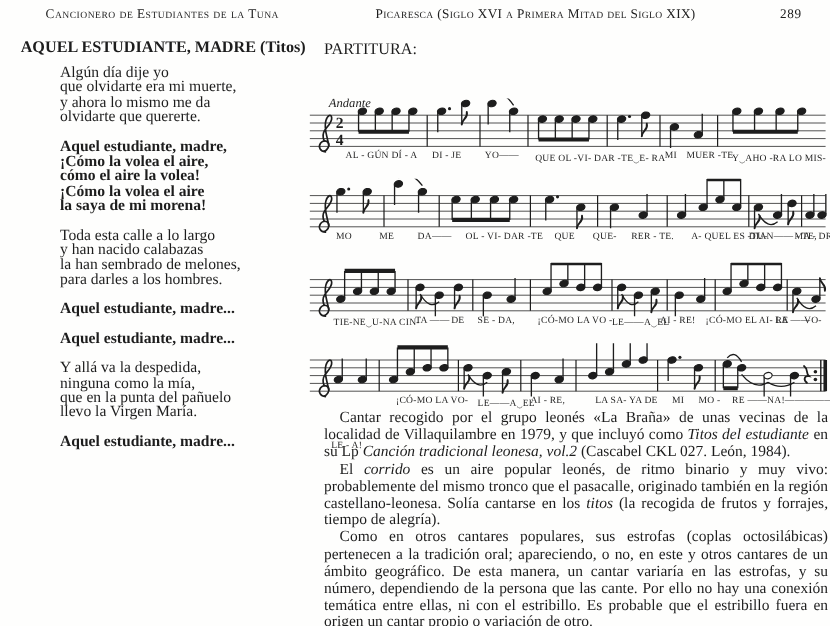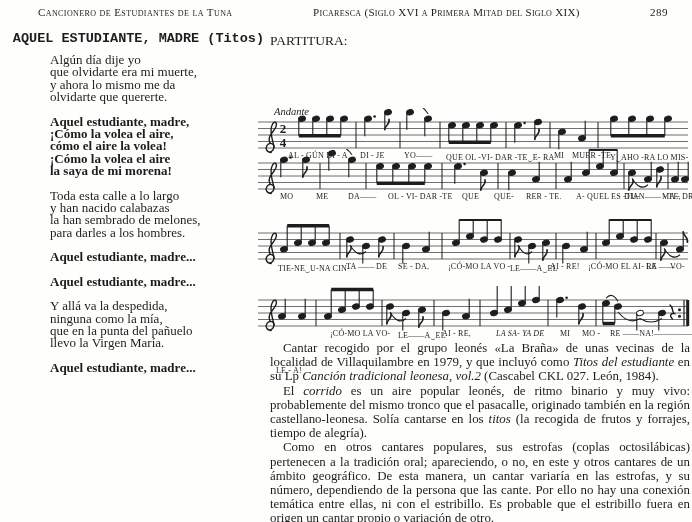--- a/index.html
+++ b/index.html
@@ -8,21 +8,21 @@
     background:#fefefd;color:#1d1d1d;
     font-family:"Liberation Serif", serif;
   }
   
   .running-head{position:absolute;top:6px;left:0;width:692px;height:18px;font-size:11px;}
   .rh-left{position:absolute;left:38px;top:0;font-variant:small-caps;letter-spacing:.4px;}
   .rh-center{position:absolute;left:313px;top:0;font-variant:small-caps;letter-spacing:.3px;}
   .rh-page{position:absolute;left:650px;top:0;letter-spacing:.5px;}
   
   .left-col{position:absolute;left:8px;top:32px;width:256px;}
-  .song-title{font-weight:bold;font-size:13.5px;text-align:right;line-height:14px;font-family:Liberation Mono, monospace;}
+  .song-title{font-weight:bold;font-size:13.5px;text-align:center;line-height:14px;}
   .song-subtitle{font-size:12.5px;text-align:center;line-height:14px;}
   .stanzas{position:absolute;left:50px;top:54px;width:210px;font-size:13px;line-height:12.4px;}
   .stanza{margin:0 0 12px 0;}
   .stanza.bold{font-weight:bold;}
   
   .partitura-label{position:absolute;left:270px;top:33px;font-weight:normal;font-size:13.5px;}
   .score{position:absolute;left:258px;top:82px;width:432px;height:262px;}
   .staff-block{position:absolute;left:0;width:432px;height:62px;}
   .staff-svg{position:absolute;left:0;top:0;}
   .staff-lyrics{position:absolute;left:0;top:43px;height:11px;width:432px;
@@ -79,21 +79,21 @@
       <div>llevo la Virgen María.</div>
     </div>
     <div class="stanza bold">
       <div>Aquel estudiante, madre...</div>
     </div>
   </div>
 
 <div class="partitura-label">PARTITURA:</div>
 
 <div class="score" id="score">
-    <div class="staff-block" style="top: 0px; margin-top: 26px;">
+    <div class="staff-block" style="top: 0px;">
       <svg viewBox="0 -14 432 48" width="432" height="48" class="staff-svg">
         <line x1="0" y1="0" x2="430" y2="0" stroke="#4a4a4a" stroke-width="0.8"></line>
         <line x1="0" y1="6.5" x2="430" y2="6.5" stroke="#4a4a4a" stroke-width="0.8"></line>
         <line x1="0" y1="13" x2="430" y2="13" stroke="#4a4a4a" stroke-width="0.8"></line>
         <line x1="0" y1="19.5" x2="430" y2="19.5" stroke="#4a4a4a" stroke-width="0.8"></line>
         <line x1="0" y1="26" x2="430" y2="26" stroke="#4a4a4a" stroke-width="0.8"></line>
         <text x="16" y="-7" font-size="10.5" font-style="italic" font-family="&quot;Liberation Serif&quot;, serif" fill="#1d1d1d">Andante</text>
         <path d="M 13.2 30.5 C 9 30.5 6.8 26.5 9.2 23.2 C 11.6 20 16.4 21.4 16 25.2 C 15.7 28.4 12.8 30.6 10.6 29.8" stroke="#1d1d1d" stroke-width="1.4" fill="none" stroke-linecap="round"></path>
         <path d="M 16 25.2 C 14.4 16 11.6 11 13.6 4.4 C 15 -0.2 18 -1.4 18.4 2.2 C 18.8 6 15 9 12.6 12.6 C 10.8 15.4 10.9 18.6 12.2 21.4" stroke="#1d1d1d" stroke-width="1.4" fill="none" stroke-linecap="round"></path>
         <text x="25" y="10.5" text-anchor="middle" font-size="13" font-weight="bold" font-family="&quot;Liberation Serif&quot;, serif" fill="#1d1d1d">2</text>
@@ -372,21 +372,21 @@
         <line x1="378.8" y1="14" x2="378.8" y2="30.5" stroke="#1d1d1d" stroke-width="1.1"></line>
         <path d="M 382 18.5 Q 393 25.5 404 18.5" stroke="#1d1d1d" stroke-width="1.1" fill="none"></path>
         <ellipse cx="404" cy="13" rx="3.5" ry="2.6" transform="rotate(-15 404 13)" fill="#1d1d1d" stroke="#1d1d1d" stroke-width="1"></ellipse>
         <line x1="400.8" y1="14" x2="400.8" y2="30.5" stroke="#1d1d1d" stroke-width="1.1"></line>
         <path d="M 412 5 C 416 8 413 10.5 416.2 13.5 C 412 13 411.4 16.5 414.4 19" stroke="#1d1d1d" stroke-width="1.5" fill="none" stroke-linecap="round"></path>
         <circle cx="421.5" cy="9.75" r="1.5" fill="#1d1d1d"></circle>
         <circle cx="421.5" cy="16.25" r="1.5" fill="#1d1d1d"></circle>
         <line x1="426" y1="0" x2="426" y2="26" stroke="#1d1d1d" stroke-width="1.2"></line>
         <rect x="428.2" y="0" width="3" height="26" fill="#1d1d1d"></rect>
       </svg>
-      <div class="staff-lyrics"><span style="left: 18px; margin-top: 37px;">LE - A!</span><span style="left: 72px;">¡CÓ-MO LA VO-</span><span style="left: 140px;">LE——A‿EL</span><span style="left: 184px;">AI - RE,</span><span style="left: 238px; font-style: italic;">LA SA- YA DE</span><span style="left: 302px;">MI</span><span style="left: 324px;">MO -</span><span style="left: 352px;">RE ——NA!——————</span></div>
+      <div class="staff-lyrics"><span style="left: 18px; margin-top: 37px;">LE - A!</span><span style="left: 72px;">¡CÓ-MO LA VO-</span><span style="left: 140px;">LE——A‿EL</span><span style="left: 184px;">AI - RE,</span><span style="left: 238px;">LA SA- YA DE</span><span style="left: 302px;">MI</span><span style="left: 324px;">MO -</span><span style="left: 352px;">RE ——NA!——————</span></div>
     </div>
   </div>
 
 <div class="article" id="article">
     <p><span>Cantar recogido por el grupo leonés «La Braña» de unas vecinas de la localidad de Villaquilambre en 1979, y que incluyó como </span><i>Titos del estudiante</i><span> en su Lp </span><i>Canción tradicional leonesa, vol.2</i><span> (Cascabel CKL 027. León, 1984).</span></p>
     <p><span>El </span><i>corrido</i><span> es un aire popular leonés, de ritmo binario y muy vivo: probablemente del mismo tronco que el pasacalle, originado también en la región castellano-leonesa. Solía cantarse en los </span><i>titos</i><span> (la recogida de frutos y forrajes, tiempo de alegría).</span></p>
     <p><span>Como en otros cantares populares, sus estrofas (coplas octosilábicas) pertenecen a la tradición oral; apareciendo, o no, en este y otros cantares de un ámbito geográfico. De esta manera, un cantar variaría en las estrofas, y su número, dependiendo de la persona que las cante. Por ello no hay una conexión temática entre ellas, ni con el estribillo. Es probable que el estribillo fuera en origen un cantar propio o variación de otro.</span></p>
   </div>
 
 </body></html>

